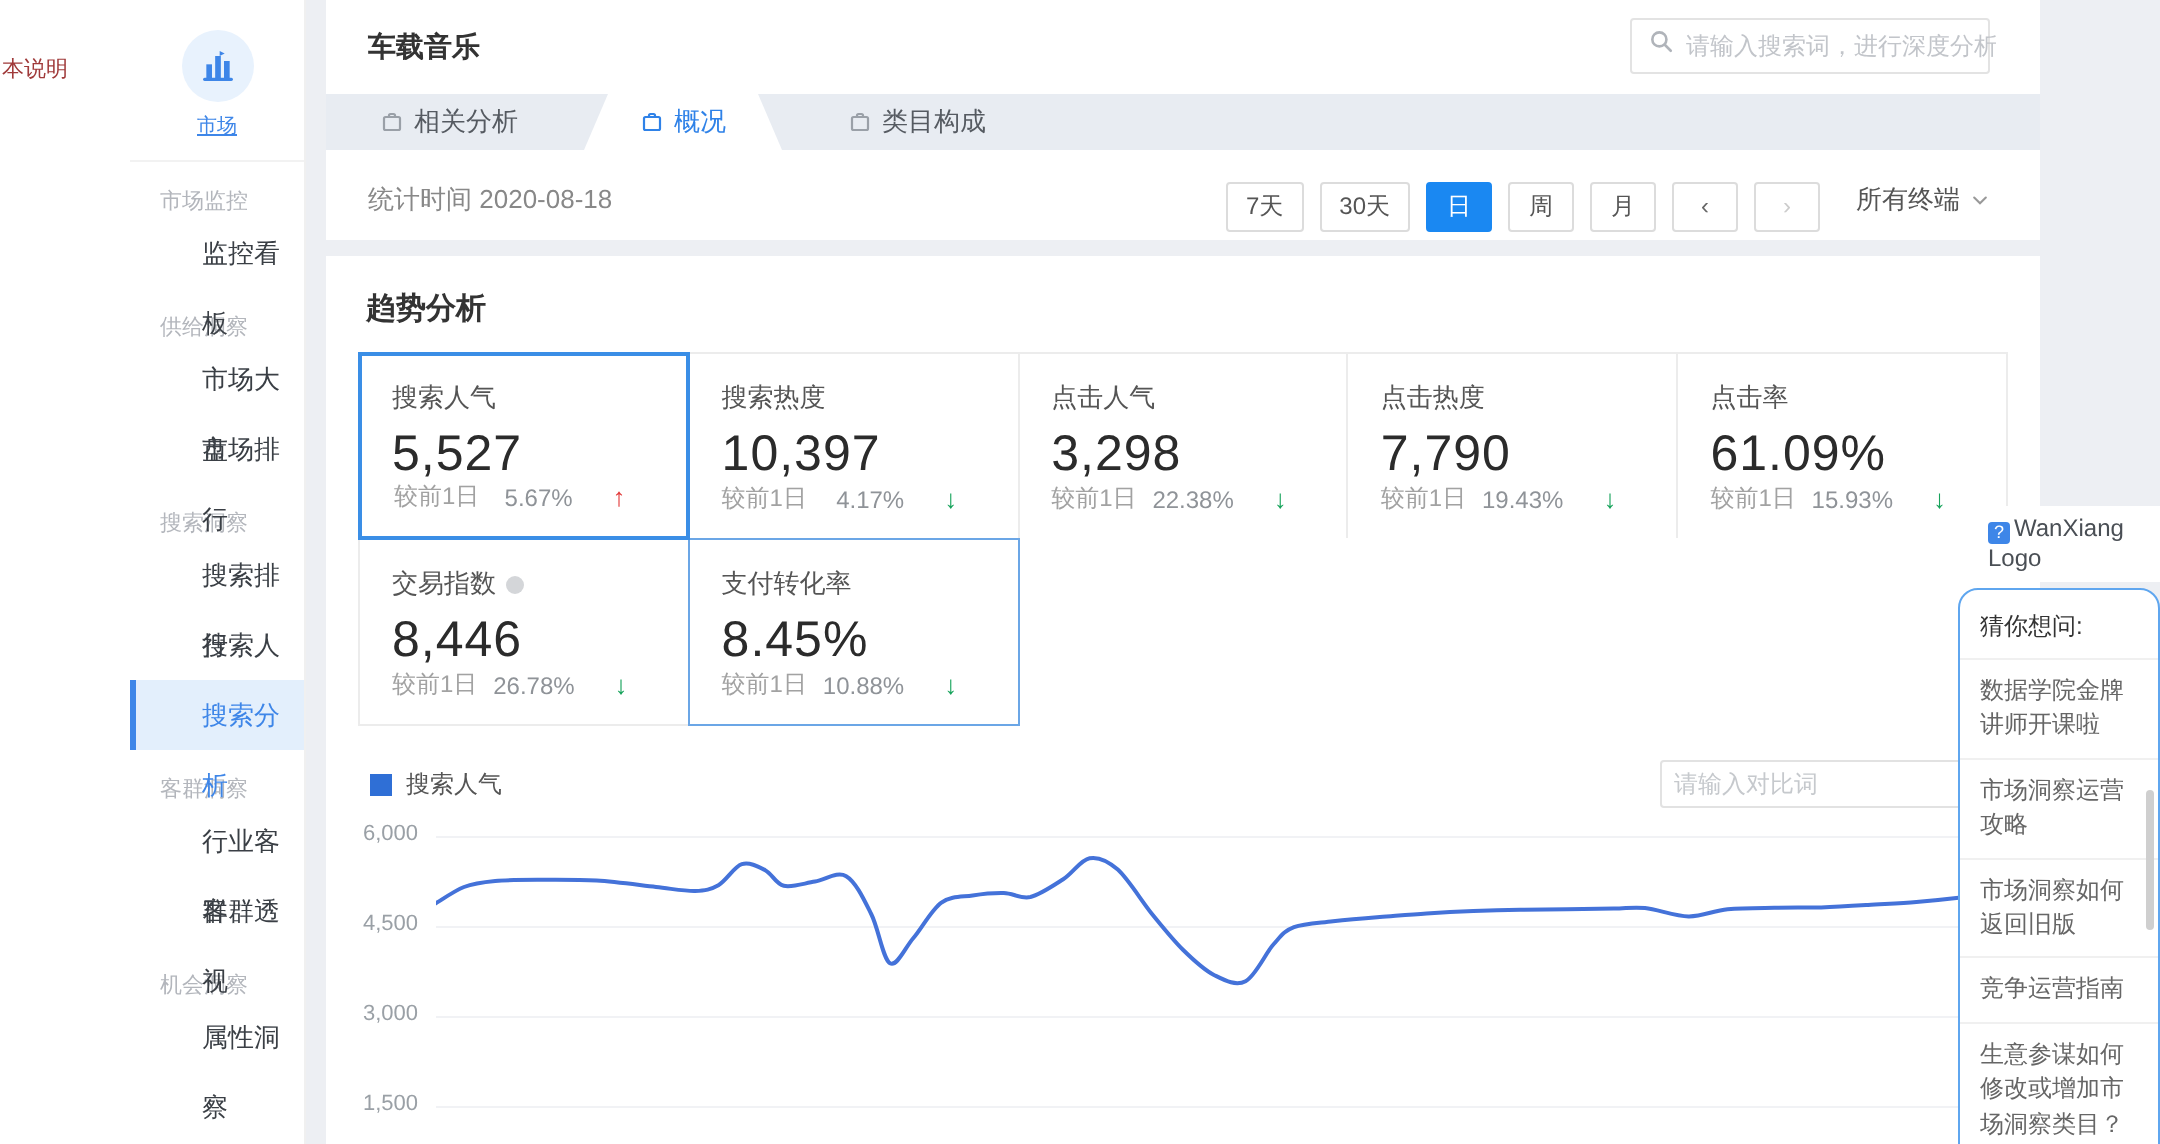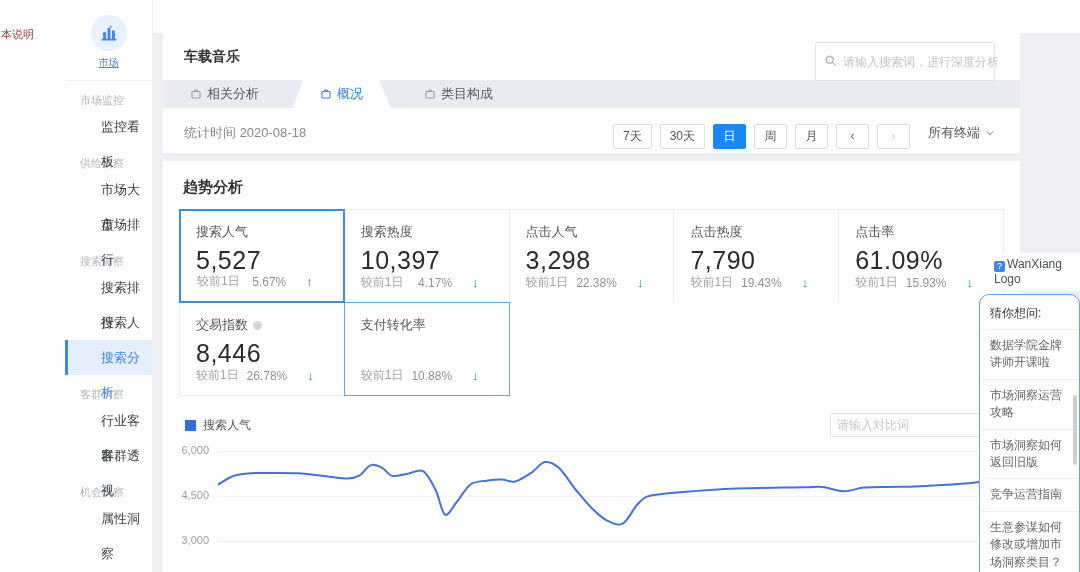--- a/index.html
+++ b/index.html
@@ -17,25 +17,25 @@
   .app-icon { width:36px; height:36px; border-radius:50%; background:#e8f2fd; display:inline-flex;
     align-items:center; justify-content:center; }
   .app-label { margin-top:5px; font-size:10px; color:#3e86e8;text-decoration:underline; }
   .menu-group-header { margin-top:12px; padding-left:15px; font-size:11px; color:#b3b6bc; height:16px; }
   .menu-item { height:35px; line-height:35px; padding-left:36px; font-size:13px; color:#3a3f45;
     position:relative; cursor:pointer; }
   .menu-item.active { background:#e3effc; color:#3e86e8; }
   .menu-item.active::before { content:""; position:absolute; left:0; top:0; bottom:0; width:3px; background:#3e86e8; }
 
   
-  .main { position:absolute; left:153px; top:0; right:0; bottom:0; background:#edeff3;margin-top:33px; }
+  .main { position:absolute; left:153px; top:0; right:0; bottom:0; background:#edeff3; }
   .band { margin-left:10px; margin-right:60px; background:#fff; }
   .header-band { height:47px; position:relative; }
   .kw-title { position:absolute; left:21px; top:15px; font-size:14px; font-weight:bold; color:#333; }
-  .search-box { position:absolute; right:25px; top:9px; width:180px; height:39px; border:1px solid #e3e3e3;
+  .search-box { position:absolute; right:25px; top:9px; width:180px; height:28px; border:1px solid #e3e3e3;
     border-radius:2px; background:#fff; display:flex; align-items:center; padding:0 8px; gap:6px; }
   .search-box input { border:none; outline:none; flex:1; font-size:12px; color:#333; background:transparent;
     font-family:inherit; }
   .search-box input::placeholder { color:#c2c5ca; }
 
   .tab-bar { margin-left:10px; margin-right:60px; height:28px; background:#e8ecf2;
     display:flex; align-items:stretch; padding-left:10px; }
   .tab { display:flex; align-items:center; gap:5px; padding:0 17px; font-size:13px; color:#555a61; margin-right:16px; }
   .tab .tab-ic { color:#9aa0a8; display:flex; }
   .tab.active { background:#fff; color:#2f82e8; padding:0 28px;
@@ -273,20 +273,21 @@
           <div class="card-foot">
             <span>较前1日</span>
             <span class="delta">
               <span>26.78%</span>
               <span class="arrow down">↓</span>
             </span>
           </div>
         </div>
         <div class="card sel-secondary">
           <div class="card-label">支付转化率</div>
+          <div class="card-value">8.45%</div>
           <div class="card-foot">
             <span>较前1日</span>
             <span class="delta">
               <span>10.88%</span>
               <span class="arrow down">↓</span>
             </span>
           </div>
         </div>
         <div class="card empty"></div>
         <div class="card empty"></div>

